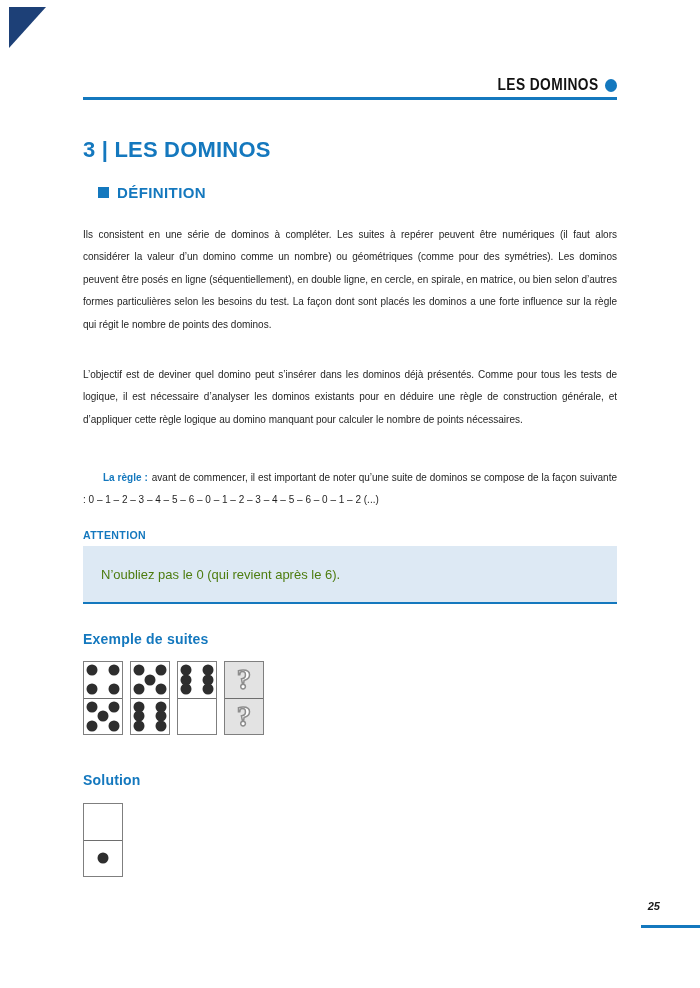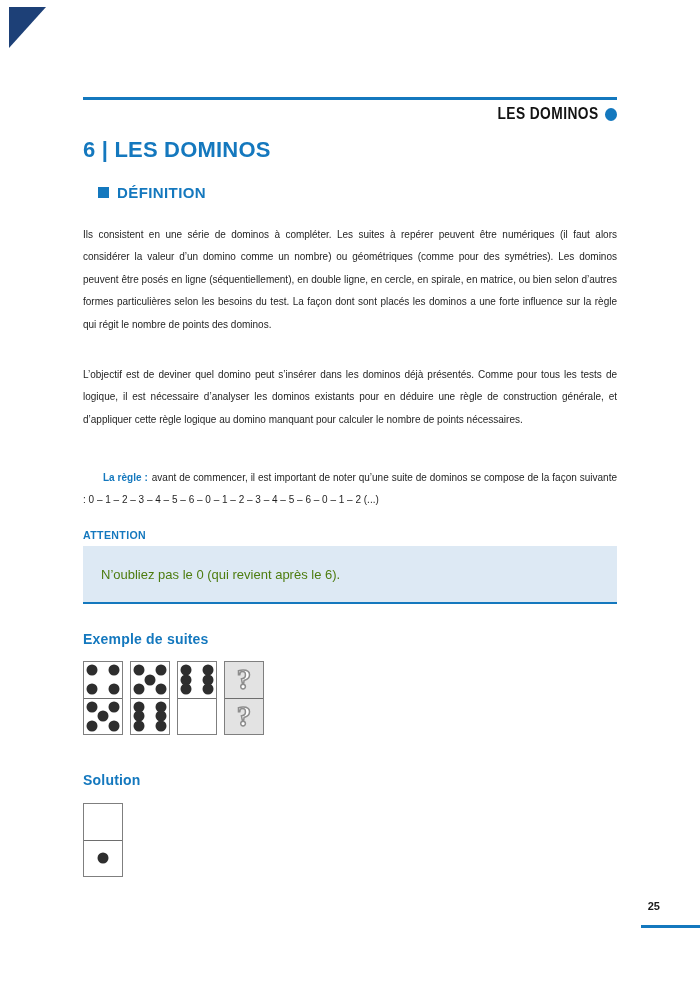--- a/index.html
+++ b/index.html
@@ -10,21 +10,21 @@
     font-family:"Liberation Sans", sans-serif;
     color:#222;
     overflow:hidden;
   }
   .corner-triangle{
     position:absolute;left:9px;top:7px;width:37px;height:41px;
     clip-path:polygon(0 0,100% 0,0 100%);
   }
   .running-header{
     position:absolute;top:76px;right:83px;
-    display:flex;align-items:center;margin-top:29px;
+    display:flex;align-items:center;
   }
   .running-header .rh-label{
     font-size:16px;font-weight:700;color:#121212;letter-spacing:.5px;
     transform:scaleX(.86);transform-origin:right center;white-space:nowrap;
   }
   .running-header .rh-dot{
     width:12px;height:13px;border-radius:50%;margin-left:6px;
   }
   .header-rule{
     position:absolute;left:83px;top:97px;width:534px;height:3px;
@@ -95,41 +95,41 @@
     font-size:29px;font-weight:700;line-height:1;
     color:#ffffff;
     -webkit-text-stroke:1.5px #8d8d8d;
     text-stroke:1.5px #8d8d8d;
   }
   .solution-domino{
     position:absolute;left:83px;top:803px;
   }
   .page-number{
     position:absolute;top:900px;right:40px;
-    font-size:11px;font-weight:700;color:#1a1a1a;
+    font-size:11px;font-weight:700;color:#1a1a1a;font-style:italic;
   }
   .footer-bar{
     position:absolute;top:925px;left:641px;right:0;height:3px;
   }
 </style>
 </head>
 <body>
 
 <div class="page">
 
   <div class="corner-triangle" style="background: rgb(29, 64, 119);"></div>
 
   <div class="running-header">
     <span class="rh-label">LES DOMINOS</span>
     <span class="rh-dot accent-bg" style="background: rgb(20, 120, 190);"></span>
   </div>
 
   <div class="header-rule accent-bg" style="background: rgb(20, 120, 190);"></div>
 
-  <h1 class="page-title accent-fg" style="margin: 0px; color: rgb(20, 120, 190);">6 | LES DOMINOS</h1>
+  <h1 class="page-title accent-fg" style="margin: 0px; color: rgb(20, 120, 190);">3 | LES DOMINOS</h1>
 
   <div class="def-heading">
     <span class="def-square accent-bg" style="background: rgb(20, 120, 190);"></span>
     <span class="def-label accent-fg" style="color: rgb(20, 120, 190);">DÉFINITION</span>
   </div>
 
   <p class="body-par" id="para1">Ils consistent en une série de dominos à compléter. Les suites à repérer peuvent être numériques (il faut alors considérer la valeur d’un domino comme un nombre) ou géométriques (comme pour des symétries). Les dominos peuvent être posés en ligne (séquentiellement), en double ligne, en cercle, en spirale, en matrice, ou bien selon d’autres formes particulières selon les besoins du test. La façon dont sont placés les dominos a une forte influence sur la règle qui régit le nombre de points des dominos.</p>
 
   <p class="body-par" id="para2">L’objectif est de deviner quel domino peut s’insérer dans les dominos déjà présentés. Comme pour tous les tests de logique, il est nécessaire d’analyser les dominos existants pour en déduire une règle de construction générale, et d’appliquer cette règle logique au domino manquant pour calculer le nombre de points nécessaires.</p>
 

